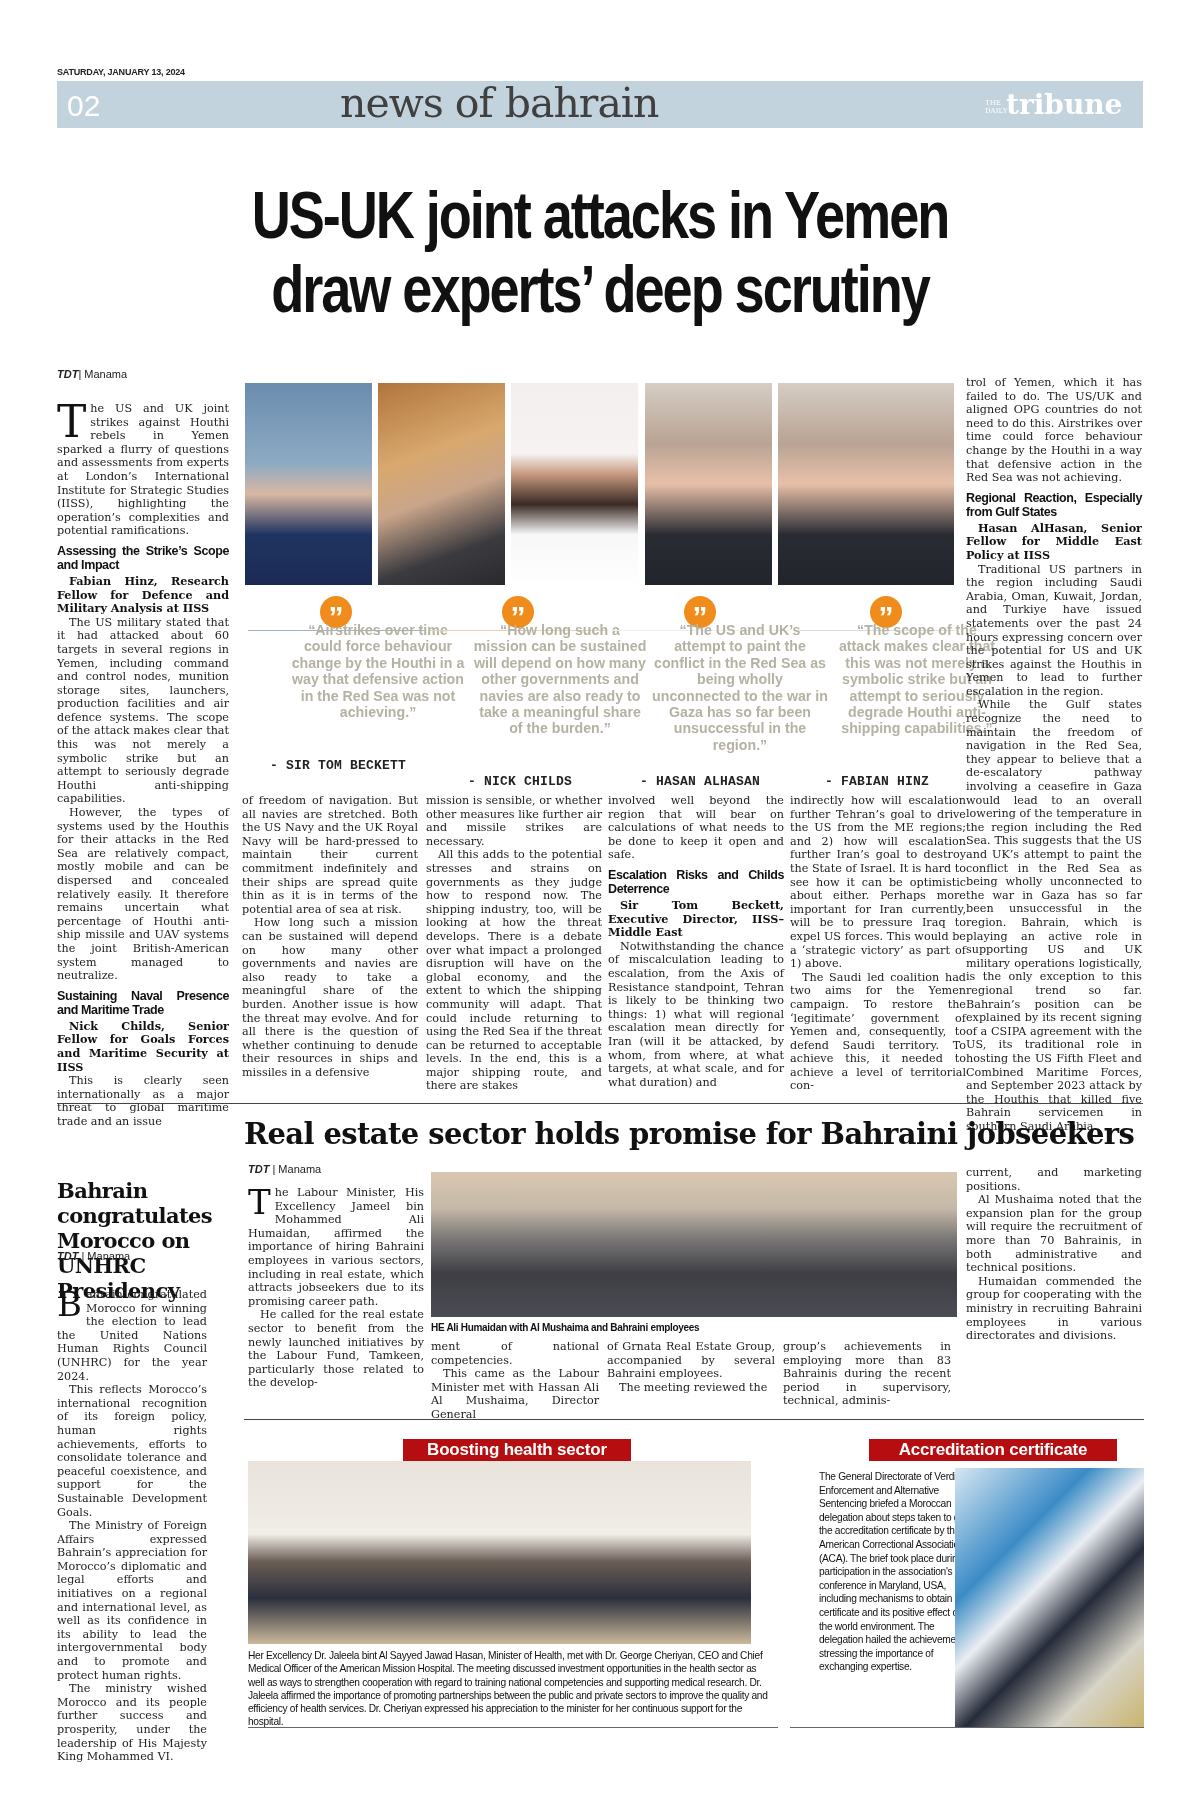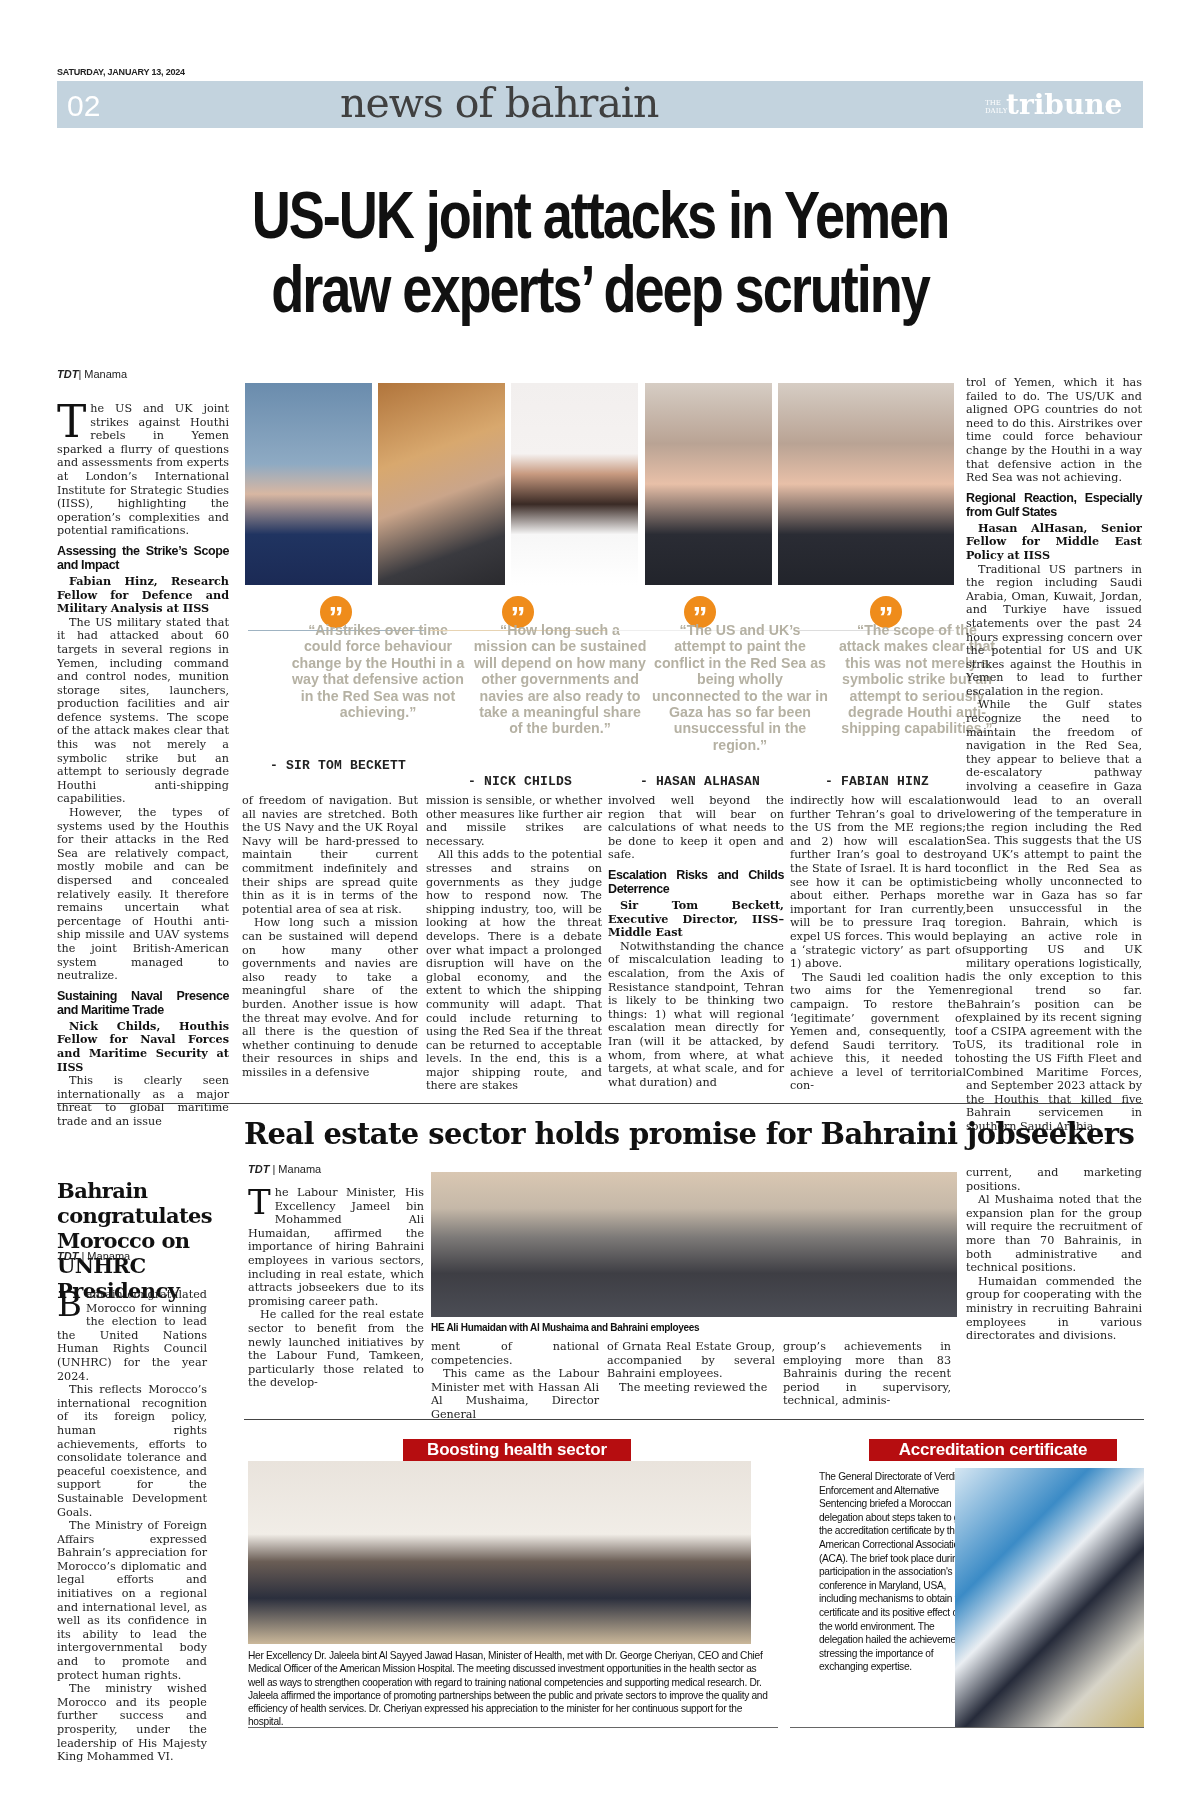--- a/index.html
+++ b/index.html
@@ -55,21 +55,21 @@
 
 <div class="abs byline" style="left:57px;top:368px;"><b>TDT</b><span>| Manama</span></div>
 
 <div class="abs col" style="left:57px;top:402px;width:172px;">
   <p class="noi"><span class="dropcap">T</span><span>he US and UK joint strikes against Houthi rebels in Yemen sparked a flurry of questions and assessments from experts at London’s International Institute for Strategic Studies (IISS), highlighting the operation’s complexities and potential ramifications.</span></p>
   <h4>Assessing the Strike’s Scope and Impact</h4>
   <p class="expert">Fabian Hinz, Research Fellow for Defence and Military Analysis at IISS</p>
   <p>The US military stated that it had attacked about 60 targets in several regions in Yemen, including command and control nodes, munition storage sites, launchers, production facilities and air defence systems. The scope of the attack makes clear that this was not merely a symbolic strike but an attempt to seriously degrade Houthi anti-shipping capabilities.</p>
   <p>However, the types of systems used by the Houthis for their attacks in the Red Sea are relatively compact, mostly mobile and can be dispersed and concealed relatively easily. It therefore remains uncertain what percentage of Houthi anti-ship missile and UAV systems the joint British-American system managed to neutralize.</p>
   <h4>Sustaining Naval Presence and Maritime Trade</h4>
-  <p class="expert">Nick Childs, Houthis Fellow for Naval Forces and Maritime Security at IISS</p>
+  <p class="expert">Nick Childs, Senior Fellow for Goals Forces and Maritime Security at IISS</p>
   <p>This is clearly seen internationally as a major threat to global maritime trade and an issue</p>
 </div>
 
 <div class="abs photo p1" style="left:245px;top:383px;width:127px;height:202px;"></div>
 <div class="abs photo p2" style="left:378px;top:383px;width:127px;height:202px;"></div>
 <div class="abs photo p3" style="left:511px;top:383px;width:127px;height:202px;"></div>
 <div class="abs photo p4" style="left:645px;top:383px;width:127px;height:202px;"></div>
 <div class="abs photo p4" style="left:778px;top:383px;width:176px;height:202px;"></div>
 
 <div class="abs qline" style="left:248px;top:630px;width:176px;"></div>

